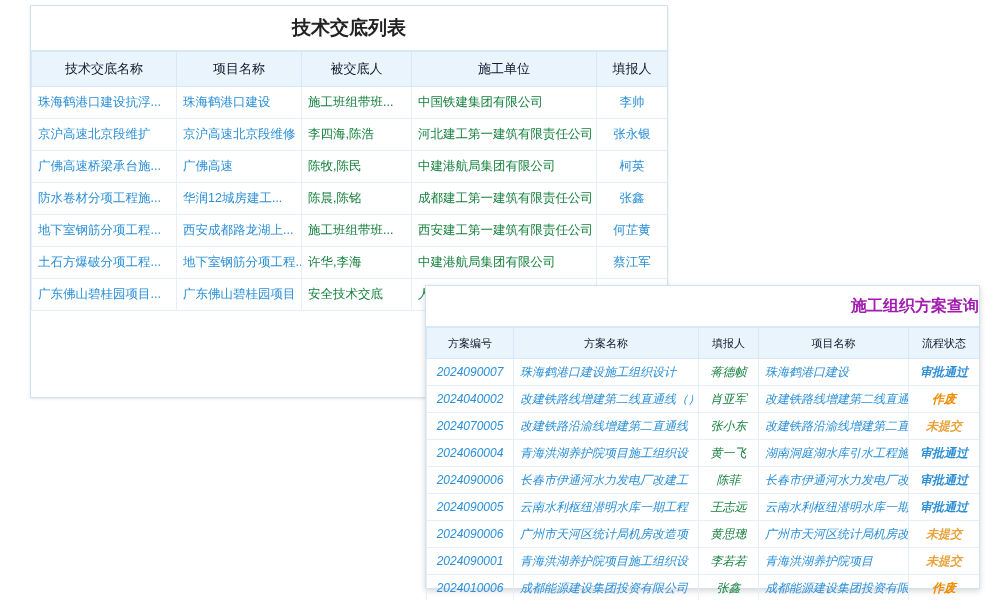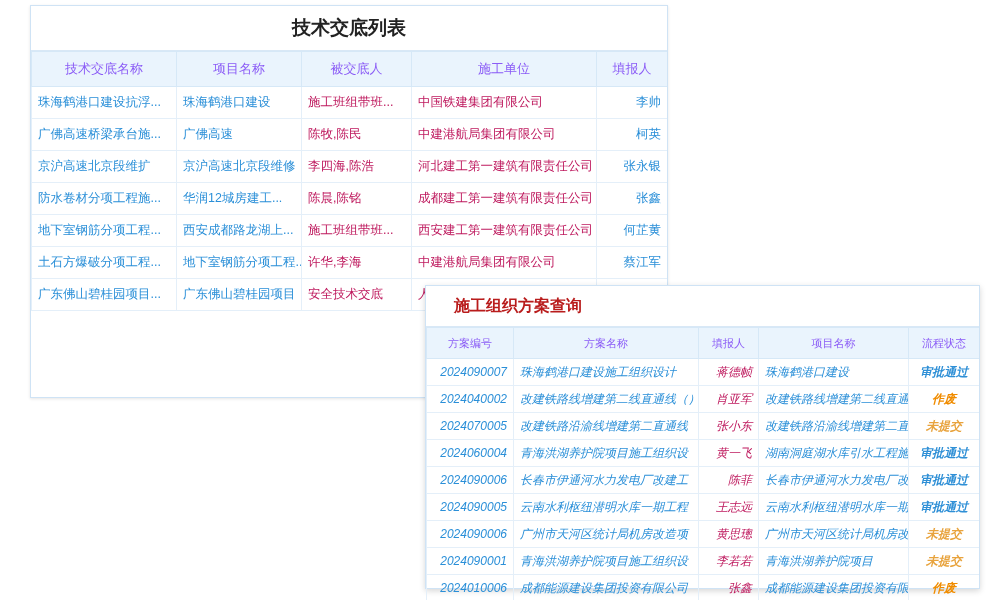--- a/index.html
+++ b/index.html
@@ -39,58 +39,57 @@
   #panel-scheme {
     left: 425px;
     top: 285px;
     width: 555px;
     height: 304px;
     box-shadow: 0 2px 6px rgba(0,0,0,.16);
   }
   #panel-scheme .panel-title {
     height: 40px;
     line-height: 40px;
-    text-align: left;
+    text-align: right;
     font-size: 16px;
     font-weight: bold;
-    color: #b91c1c;
+    color: #a21caf;
     border-bottom: 1px solid #d9e8f6;
     background: #ffffff;
-    padding-left: 28px;
   }
 
   table.grid {
     width: 100%;
     border-collapse: collapse;
     table-layout: fixed;
   }
   table.grid th {
     background: #eaf4fd;
-    color: #8b5cf6;
+    color: #0f172a;
     font-weight: normal;
     font-size: 13px;
     height: 34px;
     border: 1px solid #d6e8f7;
     text-align: center;
     padding: 0 7px;
     white-space: nowrap;
     overflow: hidden;
   }
   table.grid td {
     height: 31px;
     border: 1px solid #e4eff9;
     font-size: 12.5px;
     color: #2a8fd8;
     padding: 0 6px;
     white-space: nowrap;
     overflow: hidden;
     text-overflow: clip;
   }
-  table.grid td.dark { color: #be185d; }
-  table.grid td.c { text-align: right; margin-top: 29px; }
+  table.grid td.dark { color: #15803d; }
+  table.grid td.c { text-align: center; margin-top: 29px; }
 
   #panel-scheme table.grid th { font-size: 11px; height: 30px; }
   #panel-scheme table.grid td { height: 26px; font-size: 12px; font-style: italic; }
 
   .status { text-align: center; font-weight: bold; font-size: 12px; }
 
   .tbl-wrap { overflow: hidden; }
 </style>
 </head>
 <body>
@@ -117,32 +116,32 @@
       </thead>
       <tbody>
           <tr>
             <td>珠海鹤港口建设抗浮...</td>
             <td>珠海鹤港口建设</td>
             <td class="dark">施工班组带班...</td>
             <td class="dark">中国铁建集团有限公司</td>
             <td class="c">李帅</td>
           </tr>
           <tr>
+            <td>京沪高速北京段维扩</td>
+            <td>京沪高速北京段维修</td>
+            <td class="dark">李四海,陈浩</td>
+            <td class="dark">河北建工第一建筑有限责任公司</td>
+            <td class="c">张永银</td>
+          </tr>
+          <tr>
             <td>广佛高速桥梁承台施...</td>
             <td>广佛高速</td>
             <td class="dark">陈牧,陈民</td>
             <td class="dark">中建港航局集团有限公司</td>
             <td class="c">柯英</td>
-          </tr>
-          <tr>
-            <td>京沪高速北京段维扩</td>
-            <td>京沪高速北京段维修</td>
-            <td class="dark">李四海,陈浩</td>
-            <td class="dark">河北建工第一建筑有限责任公司</td>
-            <td class="c">张永银</td>
           </tr>
           <tr>
             <td>防水卷材分项工程施...</td>
             <td>华润12城房建工...</td>
             <td class="dark">陈晨,陈铭</td>
             <td class="dark">成都建工第一建筑有限责任公司</td>
             <td class="c">张鑫</td>
           </tr>
           <tr>
             <td>地下室钢筋分项工程...</td>

